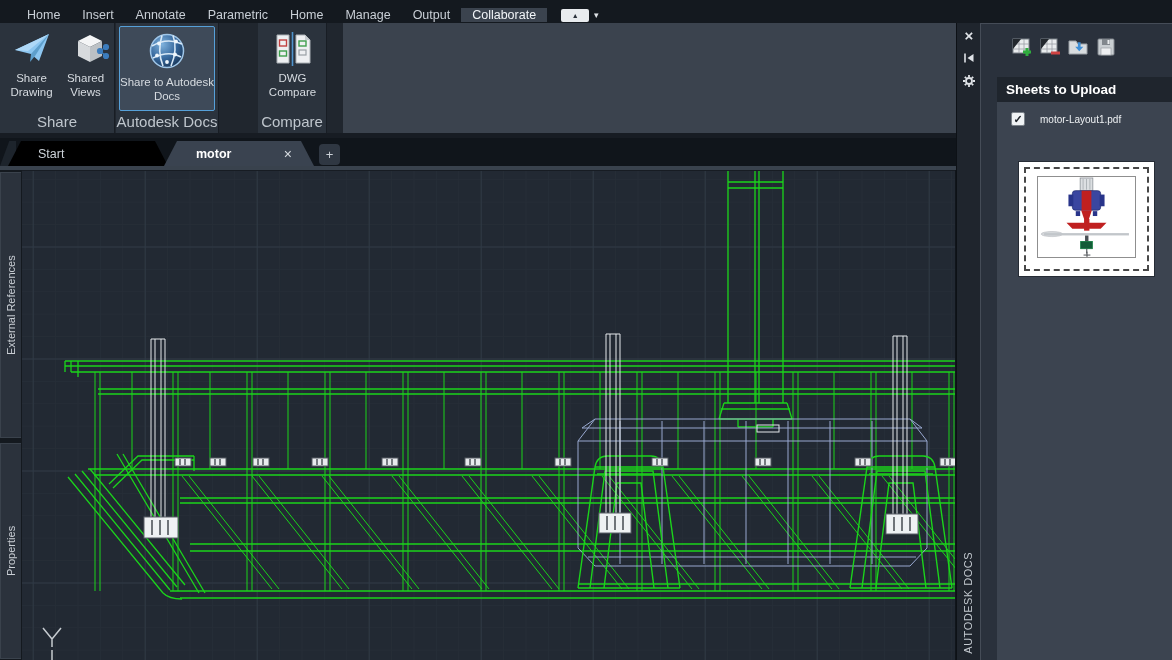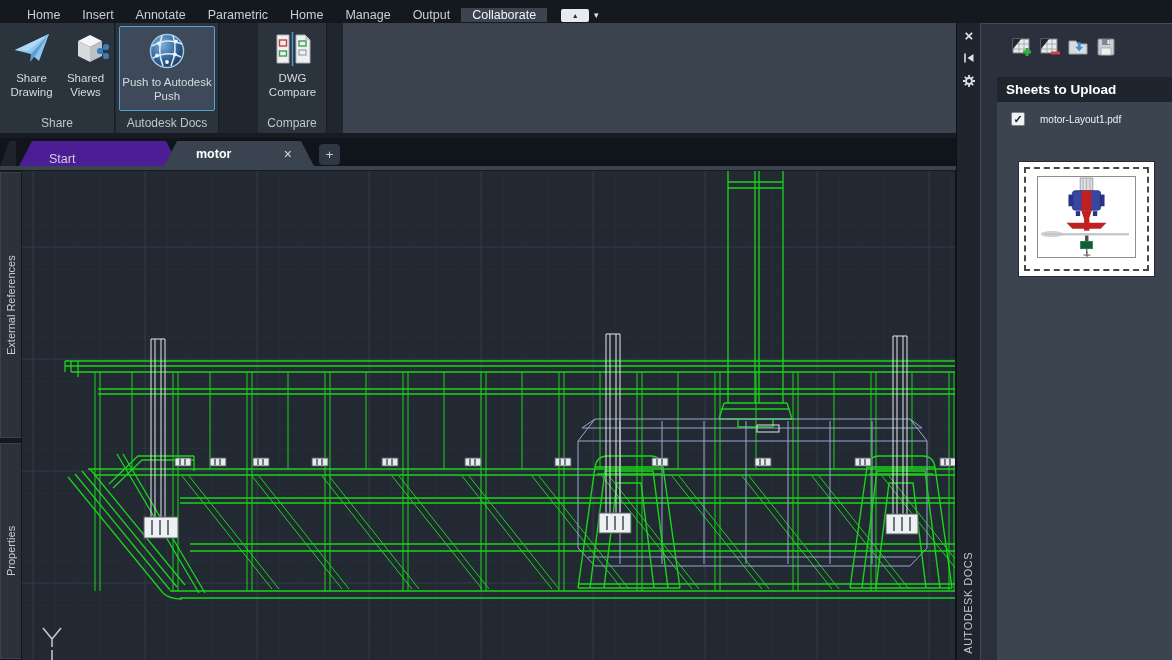--- a/index.html
+++ b/index.html
@@ -15,37 +15,37 @@
   .menu-drop { display:flex; align-items:center; gap:5px; margin-left:14px; }
   .menu-pill { width:28px; height:13px; background:#e8ebee; border-radius:2px;
     display:flex; align-items:center; justify-content:center; color:#2a313a; font-size:7px; }
   .menu-caret { color:#dfe3e7; font-size:9px; }
 
   
   #ribbon { position:absolute; top:23px; left:0; width:956px; height:115px; background:#20262e; }
   #ribbon-empty { position:absolute; left:343px; top:0; width:613px; height:110px; background:#3b434e; }
   .rgroup { position:absolute; top:0; height:110px; background:#2b333d; border-right:1px solid #181d24; }
   .glabel { position:absolute; bottom:3px; left:0; width:100%; text-align:center;
-    color:#bfc6cd; font-size:12px; }
+    color:#bfc6cd; font-size:15px; }
   .rbtn { position:absolute; top:3px; display:flex; flex-direction:column; align-items:center;
     color:#d6dbe0; font-size:11.5px; line-height:1.18; text-align:center; cursor:pointer;
     border:1px solid transparent; border-radius:2px; padding-top:2px; }
   .rbtn.hl { background:#3e4a59; border-color:#56a0d8; }
   .ricon { flex:0 0 auto; margin-bottom:3px; }
   #ribbon-base { position:absolute; bottom:0; left:0; width:956px; height:5px; background:#171c23; }
 
   
   #tabbar { position:absolute; top:138px; left:0; width:956px; height:32px; background:#10151b; }
   #tabbar .bottom-strip { position:absolute; bottom:0; left:0; width:100%; height:4px; background:#39424d; }
   .ftab { position:absolute; top:3px; height:25px; display:flex; align-items:center;
     font-size:12.5px; color:#ccd2d8; cursor:pointer; }
   .ftab-sliver { position:absolute; top:3px; left:0; width:16px; height:25px; background:#1d242c;
     clip-path:polygon(0 100%, 58% 0, 100% 0, 100% 100%); }
-  #tab-start { left:19px; width:160px; background:#4c1d95; padding-left:30px;
-    clip-path:polygon(0 100%, 13px 0, calc(100% - 13px) 0, 100% 100%);align-items:flex-end; }
+  #tab-start { left:8px; width:160px; background:#000000; padding-left:30px;
+    clip-path:polygon(0 100%, 13px 0, calc(100% - 13px) 0, 100% 100%); }
   #tab-motor { left:164px; width:150px; background:#3a4350; color:#fff; font-weight:bold;
     padding-left:32px; clip-path:polygon(0 100%, 13px 0, calc(100% - 13px) 0, 100% 100%);
     justify-content:space-between; padding-right:22px;text-align:right; }
   #tab-motor .close { font-weight:normal; color:#d7dce1; font-size:14px; cursor:pointer; }
   #tab-plus { position:absolute; top:6px; left:319px; width:21px; height:21px; background:#2f3742;
     border-radius:4px; color:#ccd2d8; font-size:13px; display:flex; align-items:center;
     justify-content:center; cursor:pointer; }
 
   
   #left-rail { position:absolute; top:170px; left:0; width:22px; height:490px; background:#14191f; }
@@ -171,21 +171,21 @@
             <path d="M28 6.5 Q33 20 26 37"></path>
         </g>
         <g fill="#eef6fc">
           <circle cx="14" cy="14.5" r="1.9"></circle>
             <circle cx="31" cy="12.5" r="1.9"></circle>
           <circle cx="12" cy="26.5" r="1.9"></circle>
             <circle cx="30" cy="25.5" r="1.9"></circle>
             <circle cx="22" cy="33" r="1.9"></circle>
         </g>
       </svg>
-      <span>Push to Autodesk Push</span>
+      <span>Share to Autodesk Docs</span>
     </div>
     <div class="glabel">Autodesk Docs</div>
   </div>
 
 
   <div class="rgroup" style="left:258px;width:69px;">
     <div class="rbtn" style="left:6px;width:57px;height:85px;">
       <svg class="ricon" width="40" height="40" viewBox="0 0 40 40">
         <path d="M4 6 h12 v28 h-12 Z" fill="#eef0f2" stroke="#aab0b5" stroke-width="1"></path>
         <path d="M23 6 h9 l5 5 v23 h-14 Z" fill="#eef0f2" stroke="#aab0b5" stroke-width="1"></path>

